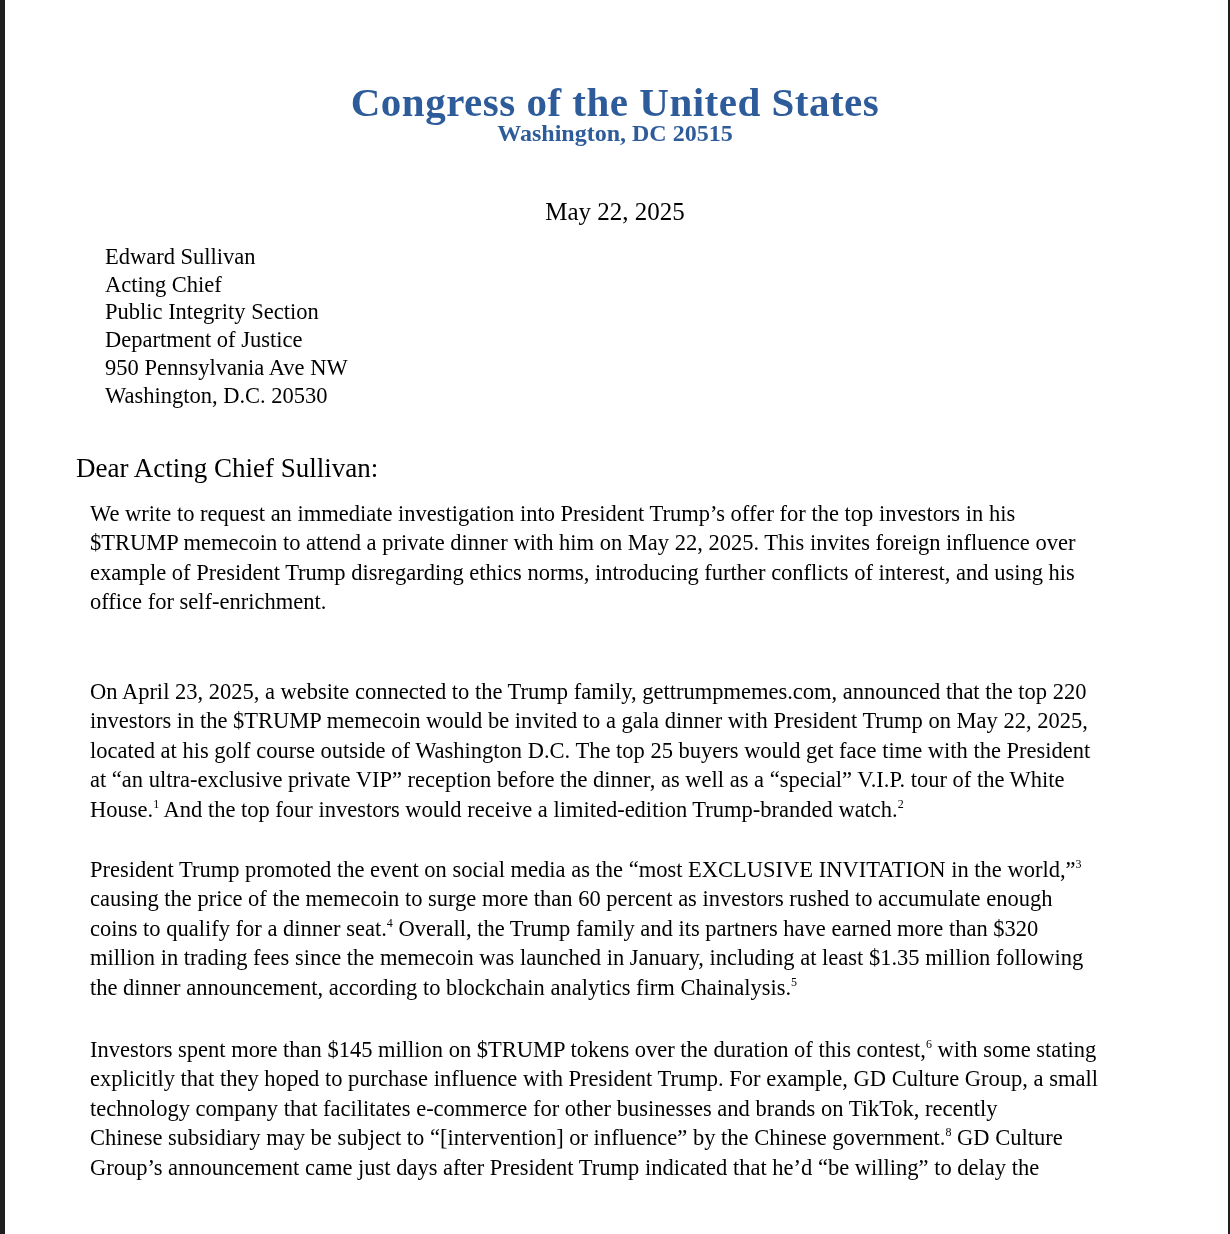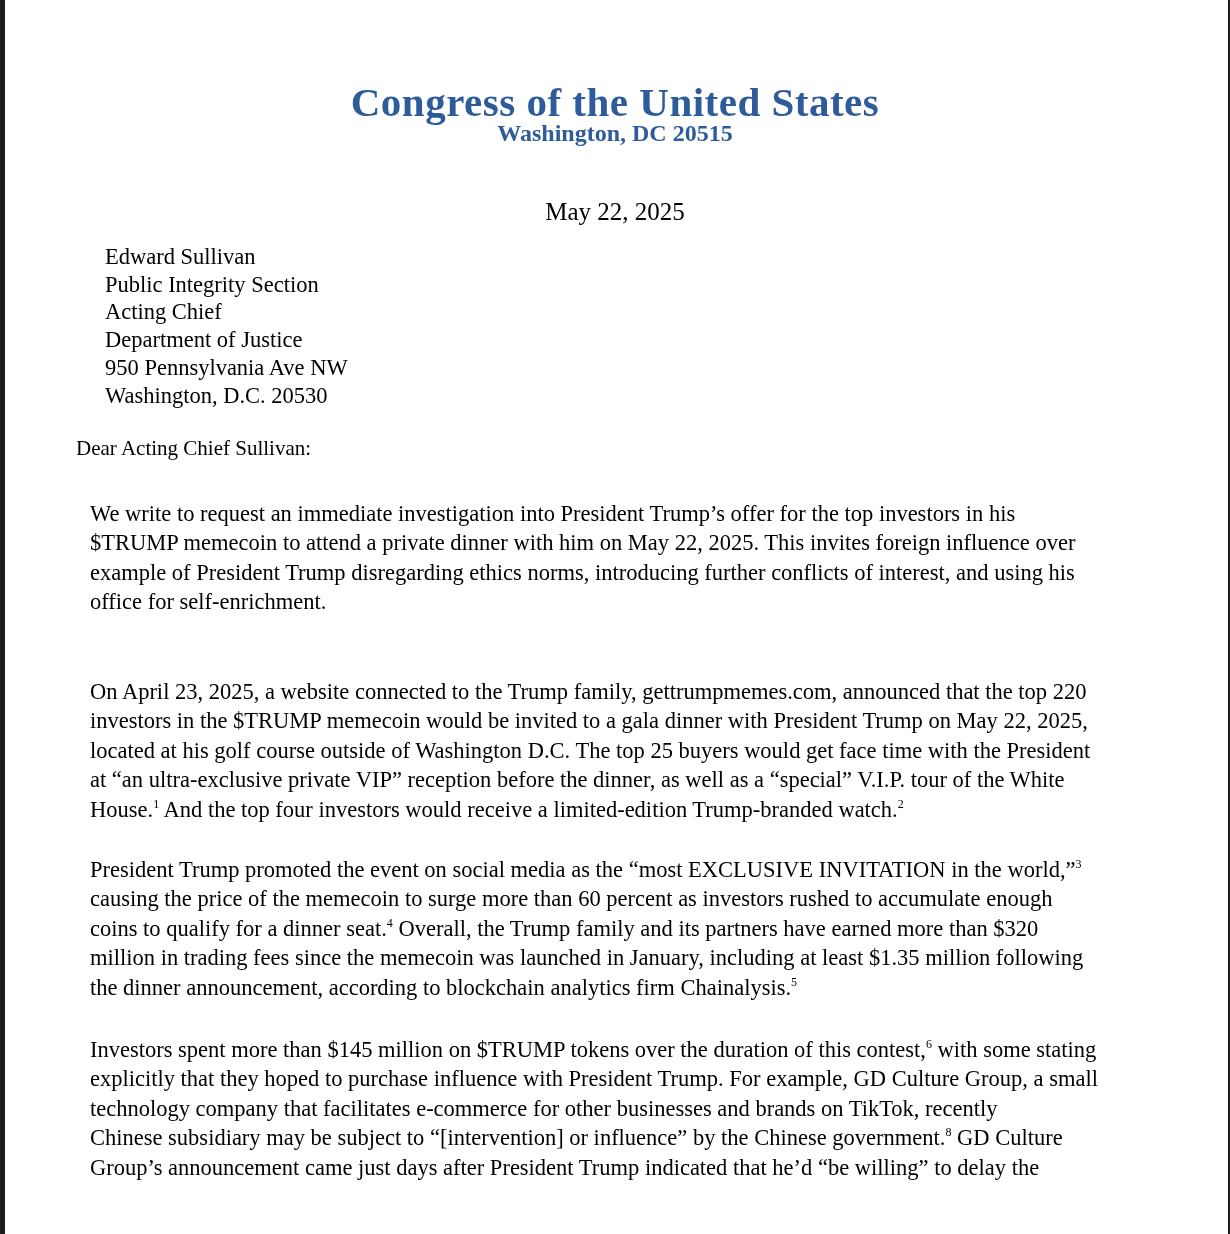--- a/index.html
+++ b/index.html
@@ -60,22 +60,22 @@
     left: 76px;
     top: 243px;
     font-size: 22.5px;
     line-height: 27.7px;
     margin-left: 29px;
   }
   .address div { white-space: nowrap; }
   .salutation {
     position: absolute;
     left: 76px;
-    top: 434px;
-    font-size: 21px;
+    top: 454px;
+    font-size: 27px;
     line-height: 29px;
     white-space: nowrap;
   }
   .para {
     position: absolute;
     left: 76px;
     width: 1100px;
     font-size: 22.5px;
     line-height: 29.4px;
   }
@@ -98,22 +98,22 @@
 
 <div>
   <div class="lh-title">Congress of the United States</div>
   <div class="lh-sub">Washington, DC 20515</div>
 </div>
 
 <div class="date">May 22, 2025</div>
 
 <div class="address">
   <div>Edward Sullivan</div>
+  <div>Acting Chief</div>
   <div>Public Integrity Section</div>
-  <div>Acting Chief</div>
   <div>Department of Justice</div>
   <div>950 Pennsylvania Ave NW</div>
   <div>Washington, D.C. 20530</div>
 </div>
 
 <div class="salutation">Dear Acting Chief Sullivan:</div>
 
 <div class="para" id="p1">
   <span class="ln"><span>We write to request an immediate investigation into President Trump’s offer for the top investors in his</span></span>
   <span class="ln"><span>$TRUMP memecoin to attend a private dinner with him on May 22, 2025. This invites foreign influence over</span></span>

